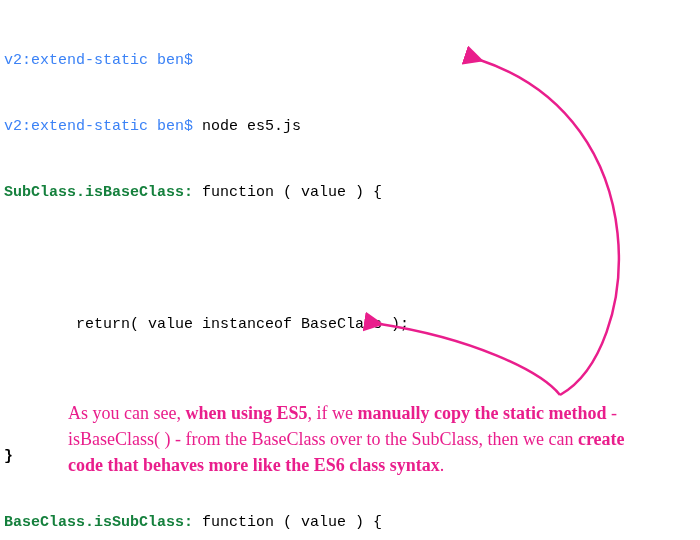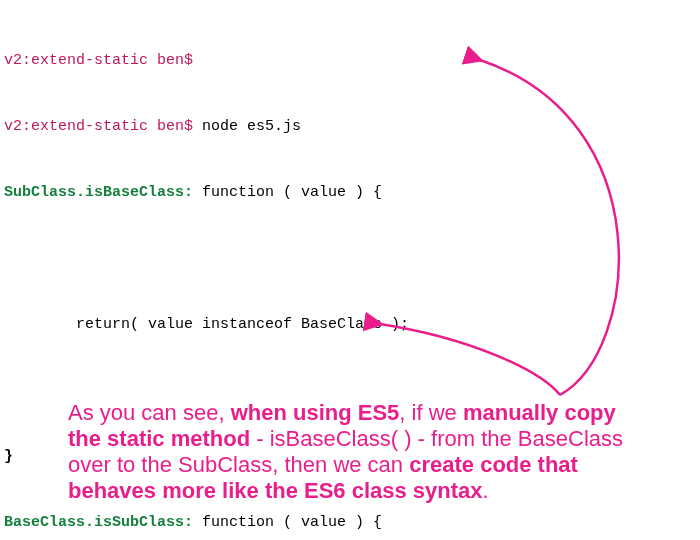--- a/index.html
+++ b/index.html
@@ -20,33 +20,33 @@
     color: #000;
   }
   .terminal {
     position: absolute;
     top: 6px;
     left: 4px;
     white-space: pre;
   }
   .line { display: block; height: 22px; }
   .blank-line { display: block; height: 22px; }
-  .prompt { color: #be185d; margin-top: 16px; }
+  .prompt { color: #3b82f6; margin-top: 16px; }
   .red { color: #15803d; font-weight: 600; }
   .black { color: #000; }
   .bold { font-weight: 600; }
 
   .annotation {
     position: absolute;
     left: 68px;
     top: 400px;
     width: 560px;
     color: #e91e8c;
-    font-family: Liberation Sans, sans-serif;
-    font-size: 22px;
+    font-family: Liberation Serif, serif;
+    font-size: 18px;
     line-height: 26px;
   }
   .hl { color: #e91e8c; font-weight: 700; }
 
   svg.overlay {
     position: absolute;
     top: 0;
     left: 0;
     width: 700px;
     height: 540px;

